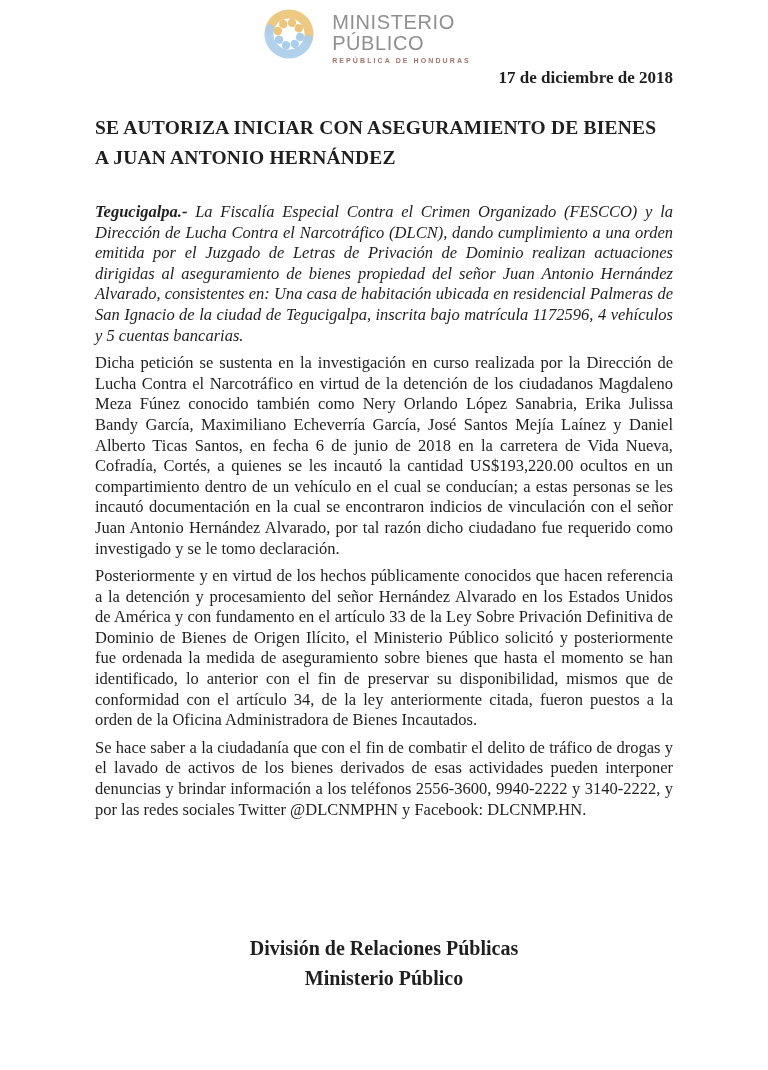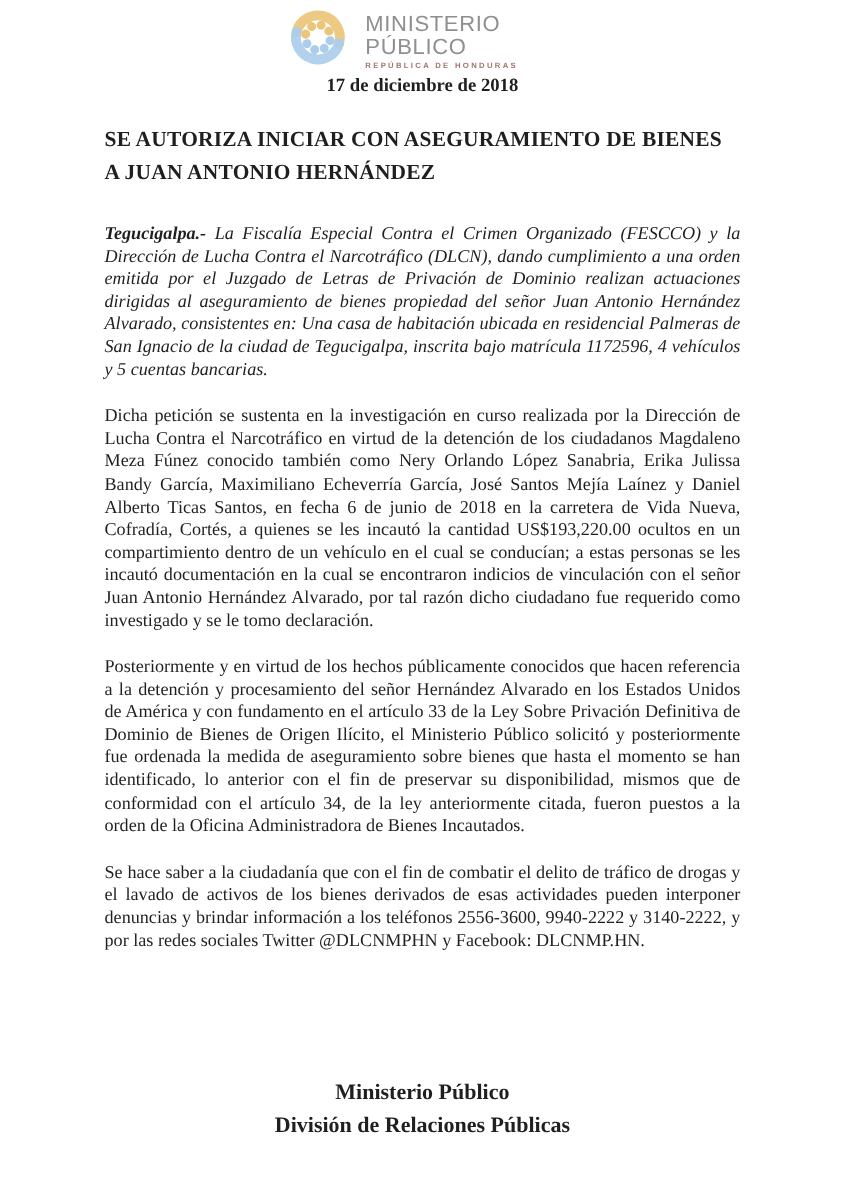--- a/index.html
+++ b/index.html
@@ -50,42 +50,42 @@
   
   .kicker {
     margin-top: 31px;
     text-align: center;
     font-weight: 700;
     font-size: 20px;
     letter-spacing: 0.3px;
   }
   .date-line {
     margin-top: 3px;
-    text-align: center;
+    text-align: right;
     font-weight: 700;
     font-size: 17px;
     padding-right: 0;
   }
   .headline {
     margin: 25px auto 0 auto;
     max-width: 650px;
     text-align: left;
     font-weight: 700;
     font-size: 19.5px;
     line-height: 30px;
     letter-spacing: 0.2px;
   }
 
   
   .body-copy { margin-top: 29px; }
   .body-copy p {
     font-size: 16.5px;
     line-height: 20.6px;
     text-align: justify;
-    margin-top: 22px;
+    margin-top: 7px;
   }
   .body-copy p:first-child { margin-top: 0; font-style: italic; }
   .lead { font-weight: 700; }
 
   
   .doc-footer {
     margin-top: 113px;
     text-align: center;
     font-weight: 700;
     font-size: 20px;
@@ -125,17 +125,17 @@
   <h1 class="headline">SE AUTORIZA INICIAR CON ASEGURAMIENTO DE BIENES A JUAN ANTONIO HERNÁNDEZ</h1>
 
   <div class="body-copy">
     <p><span class="lead">Tegucigalpa.-</span><span> La Fiscalía Especial Contra el Crimen Organizado (FESCCO) y la Dirección de Lucha Contra el Narcotráfico (DLCN), dando cumplimiento a una orden emitida por el Juzgado de Letras de Privación de Dominio realizan actuaciones dirigidas al aseguramiento de bienes propiedad del señor Juan Antonio Hernández Alvarado, consistentes en: Una casa de habitación ubicada en residencial Palmeras de San Ignacio de la ciudad de Tegucigalpa, inscrita bajo matrícula 1172596, 4 vehículos y 5 cuentas bancarias.</span></p>
     <p>Dicha petición se sustenta en la investigación en curso realizada por la Dirección de Lucha Contra el Narcotráfico en virtud de la detención de los ciudadanos Magdaleno Meza Fúnez conocido también como Nery Orlando López Sanabria, Erika Julissa Bandy García, Maximiliano Echeverría García, José Santos Mejía Laínez y Daniel Alberto Ticas Santos, en fecha 6 de junio de 2018 en la carretera de Vida Nueva, Cofradía, Cortés, a quienes se les incautó la cantidad US$193,220.00 ocultos en un compartimiento dentro de un vehículo en el cual se conducían; a estas personas se les incautó documentación en la cual se encontraron indicios de vinculación con el señor Juan Antonio Hernández Alvarado, por tal razón dicho ciudadano fue requerido como investigado y se le tomo declaración.</p>
     <p>Posteriormente y en virtud de los hechos públicamente conocidos que hacen referencia a la detención y procesamiento del señor Hernández Alvarado en los Estados Unidos de América y con fundamento en el artículo 33 de la Ley Sobre Privación Definitiva de Dominio de Bienes de Origen Ilícito, el Ministerio Público solicitó y posteriormente fue ordenada la medida de aseguramiento sobre bienes que hasta el momento se han identificado, lo anterior con el fin de preservar su disponibilidad, mismos que de conformidad con el artículo 34, de la ley anteriormente citada, fueron puestos a la orden de la Oficina Administradora de Bienes Incautados.</p>
     <p>Se hace saber a la ciudadanía que con el fin de combatir el delito de tráfico de drogas y el lavado de activos de los bienes derivados de esas actividades pueden interponer denuncias y brindar información a los teléfonos 2556-3600, 9940-2222 y 3140-2222, y por las redes sociales Twitter @DLCNMPHN y Facebook: DLCNMP.HN.</p>
   </div>
 
   <footer class="doc-footer">
+    <div>División de Relaciones Públicas</div>
     <div>Ministerio Público</div>
-    <div>División de Relaciones Públicas</div>
   </footer>
 
 </div>
 
 </body></html>

